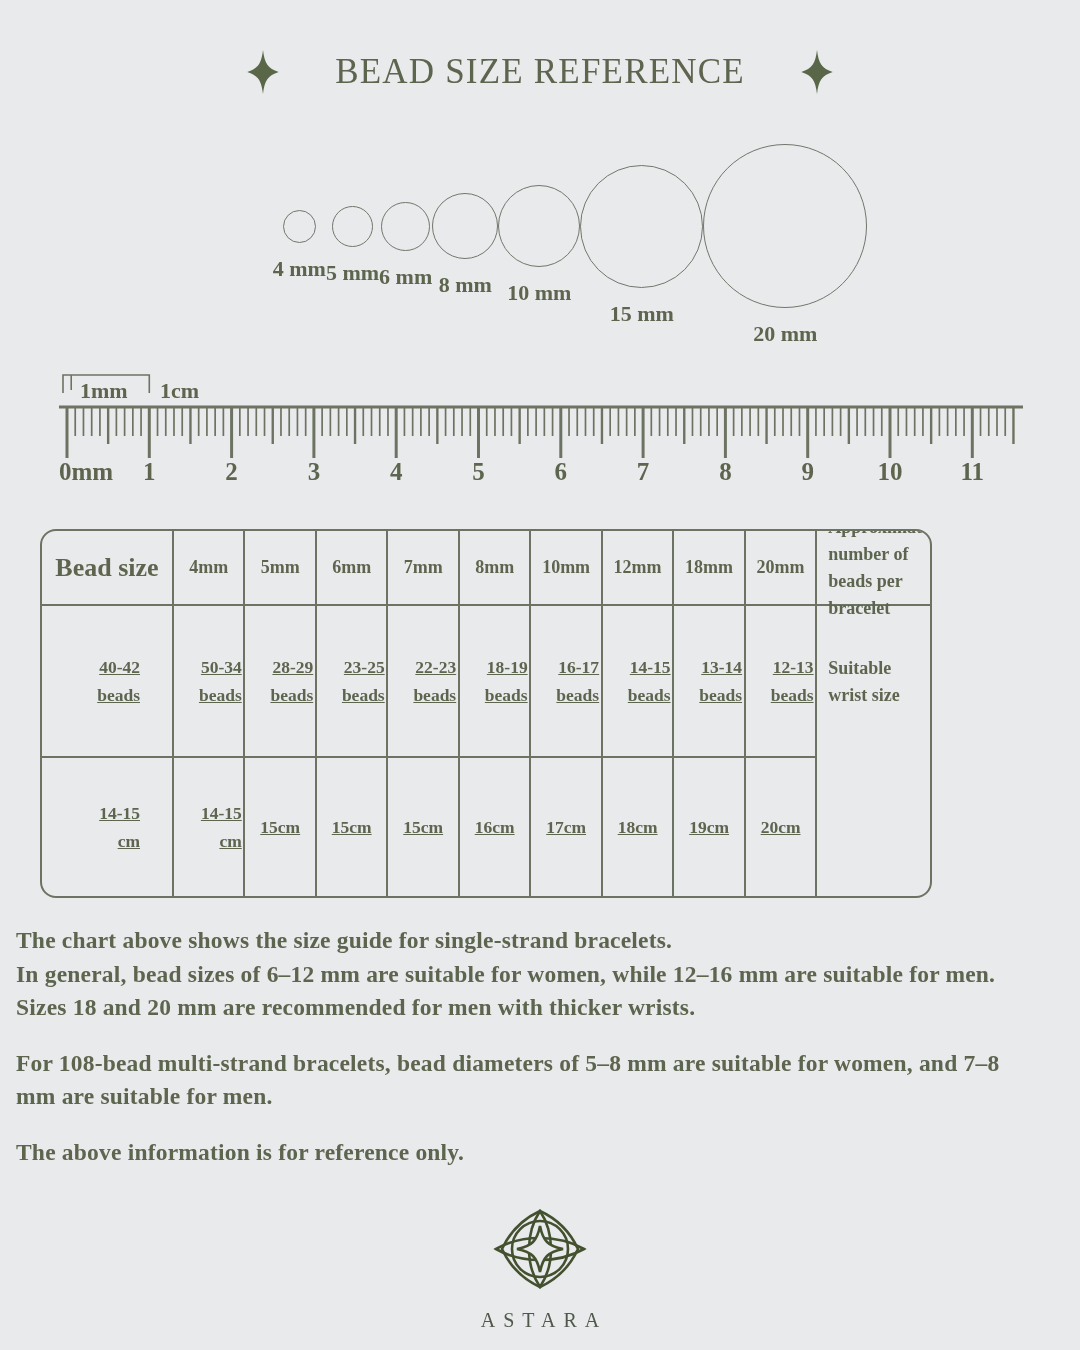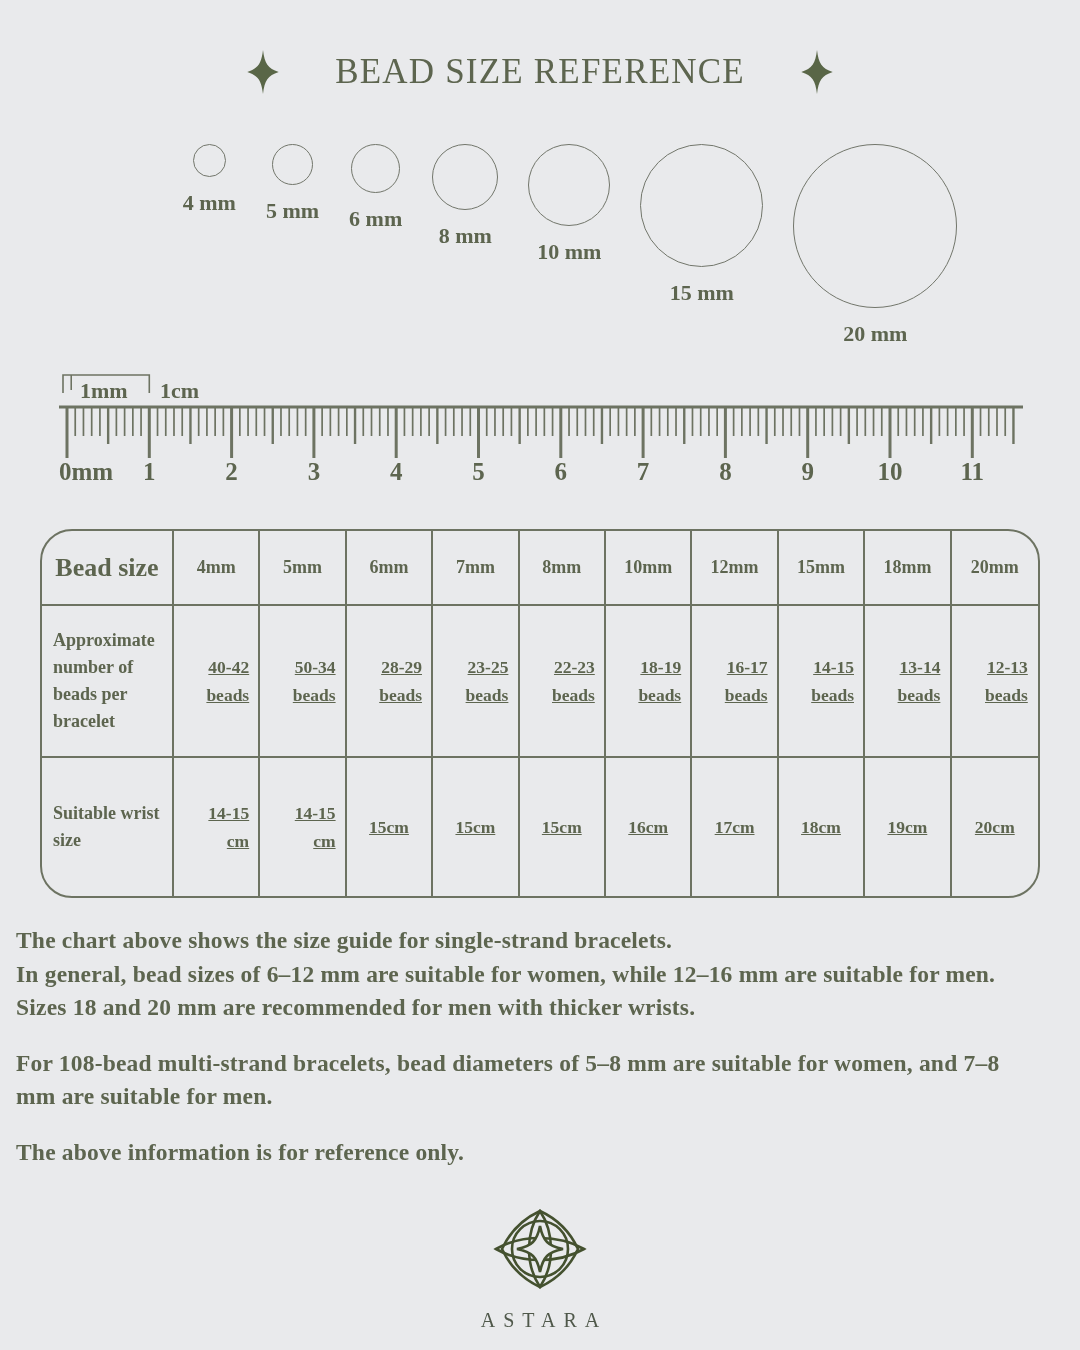--- a/index.html
+++ b/index.html
@@ -13,30 +13,30 @@
     font-family:"Liberation Serif","DejaVu Serif",serif;
     color:var(--ink);
     overflow:hidden;
     position:relative;
   }
   
   .header{display:flex;align-items:center;justify-content:center;gap:56px;padding-top:50px;}
   .title{font-size:35px;letter-spacing:1.2px;color:var(--ink);white-space:nowrap;}
   .sparkle{width:32px;height:44px;display:block;}
   
-  .beads-row{display:flex;align-items:flex-start;justify-content:center;gap:30px;margin:50px 12px 16px 72px;}
+  .beads-row{display:flex;align-items:center;justify-content:center;margin:50px 12px 16px 72px;}
   .bead-item{display:flex;flex-direction:column;align-items:center;}
   .bead-circle{border:1.5px solid var(--circle);border-radius:50%;background:transparent;}
   .bead-label{margin-top:13px;font-weight:bold;font-size:22px;color:var(--ink);white-space:nowrap;}
   
   .ruler-wrap{margin-top:20px;}
   
   .size-table{
-    width:1000px;margin:30px 0 8px 40px;
-    border:2px solid var(--line);border-radius:32px;overflow:hidden;
+    width:892px;margin:30px 0 8px 40px;
+    border:2px solid var(--line);border-radius:16px;overflow:hidden;
     display:grid;grid-template-columns:132px repeat(10,1fr);
     grid-template-rows:75px 152px 138px;
   }
   .cell{border-right:2px solid var(--line);border-bottom:2px solid var(--line);
     display:flex;align-items:center;justify-content:center;color:var(--ink);}
   .cell:nth-child(11n){border-right:none;}
   .cell:nth-last-child(-n+11){border-bottom:none;}
   .th{font-weight:bold;font-size:18px;}
   .th.first{font-size:26px;}
   .rowlabel{justify-content:flex-start;padding-left:11px;font-weight:bold;font-size:18px;}
@@ -237,21 +237,20 @@
 
 <div class="size-table">
     <div class="cell th first">Bead size</div>
     <div class="cell th">4mm</div>
     <div class="cell th">5mm</div>
     <div class="cell th">6mm</div>
     <div class="cell th">7mm</div>
     <div class="cell th">8mm</div>
     <div class="cell th">10mm</div>
     <div class="cell th">12mm</div>
-    <div class="cell th">15mm</div>
     <div class="cell th">18mm</div>
     <div class="cell th">20mm</div>
     <div class="cell rowlabel">
       <span>Approximate number of beads per bracelet</span>
     </div>
     <div class="cell val">
       <span>40-42 beads</span>
     </div>
     <div class="cell val">
       <span>50-34 beads</span>

